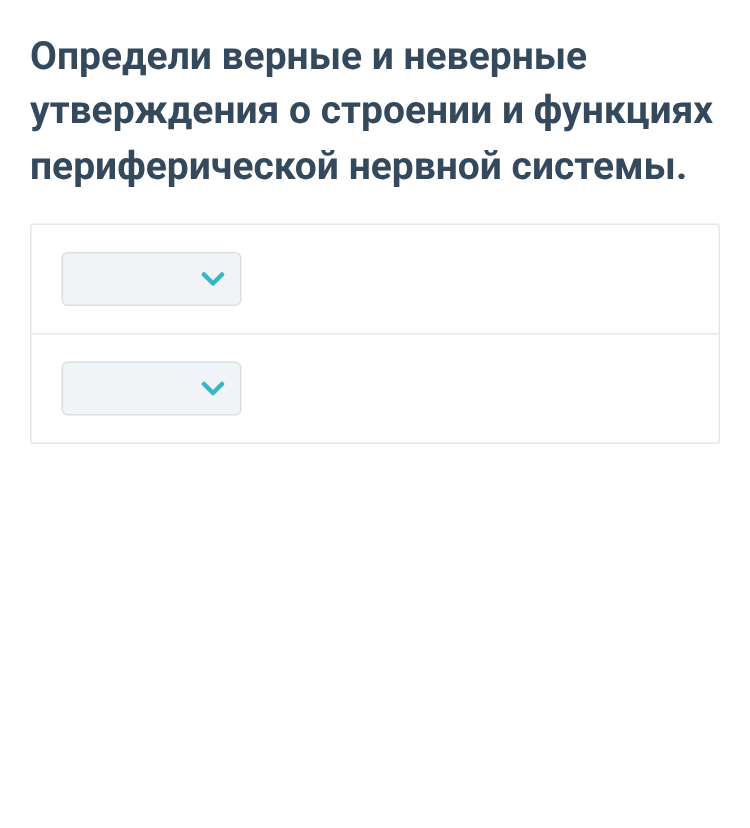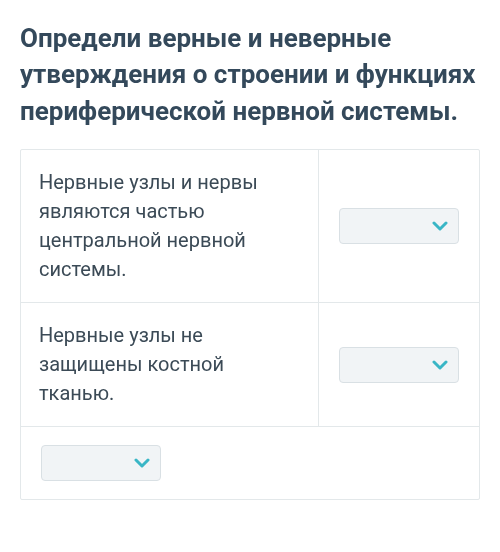--- a/index.html
+++ b/index.html
@@ -76,40 +76,29 @@
     }
   </style>
 </head>
 <body>
 
 <div class="heading">Определи верные и неверные утверждения о строении и функциях периферической нервной системы.</div>
 
 <div class="table">
 
   <div class="row">
-    <div class="cell-text">Нервные узлы и нервы являются частью центральной нервной системы.</div>
     <div class="cell-control">
       <div class="dropdown">
         <svg class="chevron" viewBox="0 0 16 10">
           <path d="M2 2 L8 8 L14 2"></path>
         </svg>
       </div>
     </div>
   </div>
 
-  <div class="row">
-    <div class="cell-text">Нервные узлы не защищены костной тканью.</div>
-    <div class="cell-control">
-      <div class="dropdown">
-        <svg class="chevron" viewBox="0 0 16 10">
-          <path d="M2 2 L8 8 L14 2"></path>
-        </svg>
-      </div>
-    </div>
-  </div>
 
   <div class="row">
     <div class="cell-control">
       <div class="dropdown">
         <svg class="chevron" viewBox="0 0 16 10">
           <path d="M2 2 L8 8 L14 2"></path>
         </svg>
       </div>
     </div>
   </div>

